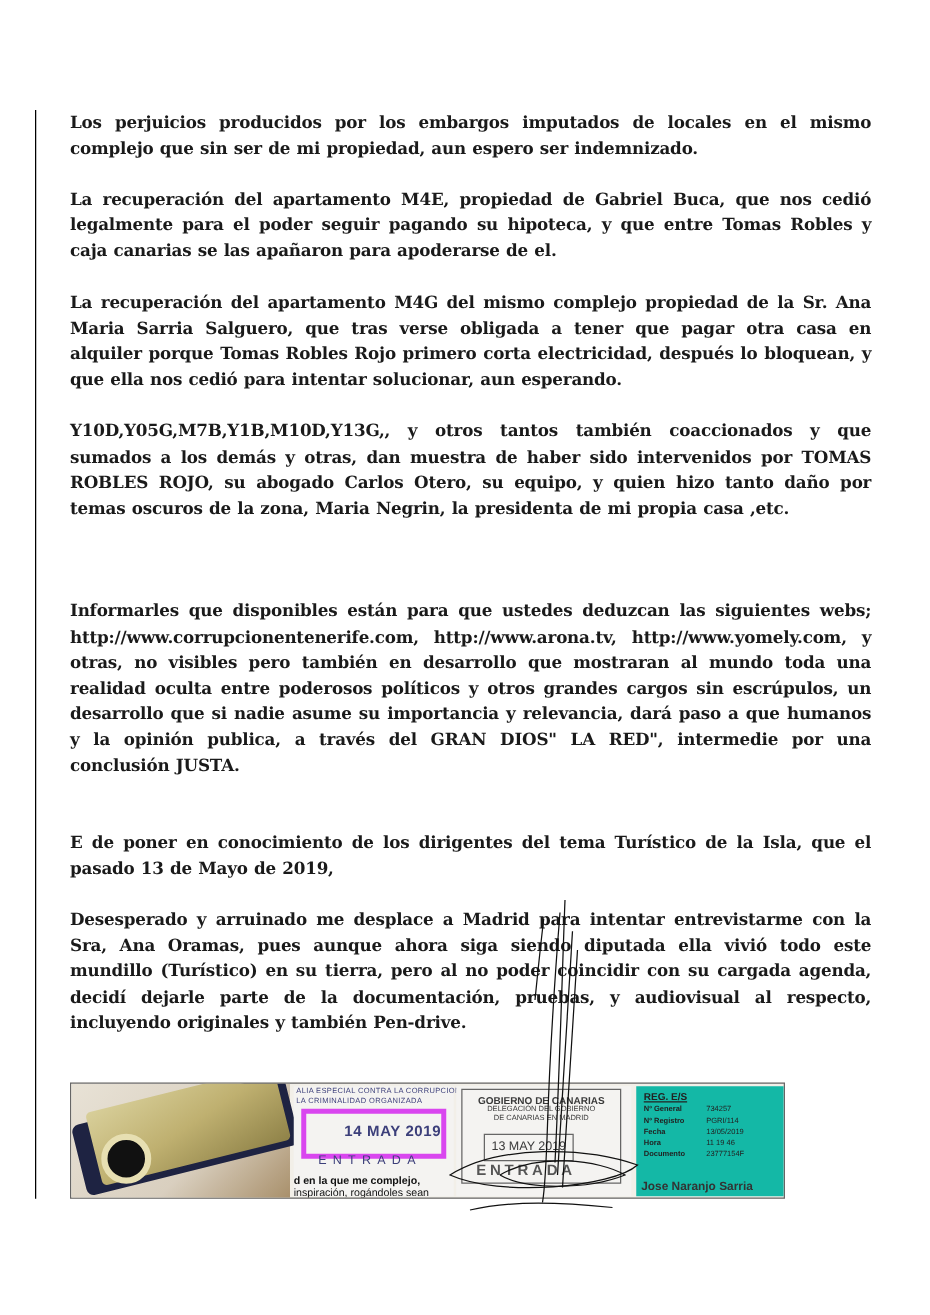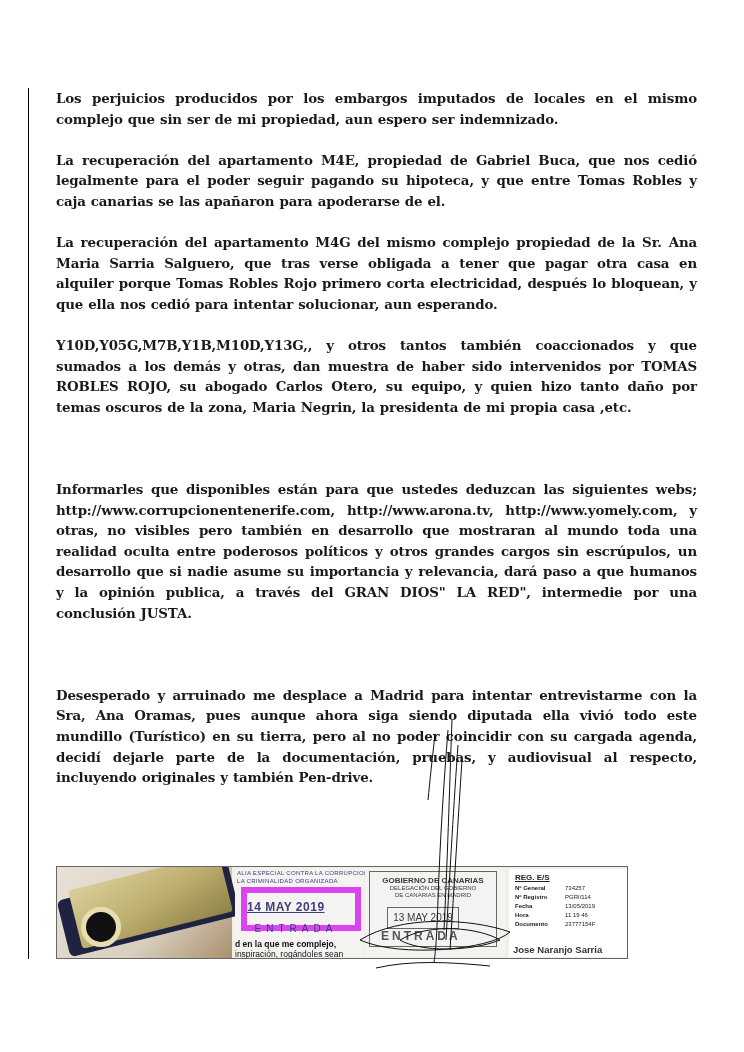--- a/index.html
+++ b/index.html
@@ -12,31 +12,31 @@
   .gap2 { height: 41px; }
   .photo { position: absolute; left: 56px; top: 866px; width: 572px; height: 93px; background: #f2efe8; overflow: hidden; border: 1px solid #666; box-sizing: border-box; }
   .usb-area { position: absolute; left: 0; top: 0; width: 175px; height: 93px;
       background: linear-gradient(135deg, #e8e2d6 0%, #d9cfbf 60%, #a88f6a 100%); }
   .usb-body { position: absolute; left: 4px; top: 12px; width: 175px; height: 58px; background: #1e2342; transform: rotate(-14deg); border-radius: 6px; }
   .usb-cap { position: absolute; left: 16px; top: 4px; width: 155px; height: 60px; transform: rotate(-14deg);
       background: linear-gradient(160deg, #d8cf9a 0%, #bfb070 50%, #8f8248 100%); border-radius: 4px; }
   .usb-hole { position: absolute; left: 24px; top: 40px; width: 40px; height: 40px; border-radius: 50%; background: #111; border: 5px solid #e7dfb2; box-sizing: border-box; }
   .stamp1 { position: absolute; left: 178px; top: 2px; width: 128px; height: 88px; background: #f4f3f1; font-family: "Liberation Sans", sans-serif; color: #3c3f7a; }
   .stamp1 .hdr { font-size: 6px; letter-spacing: 0.3px; line-height: 8px; padding-left: 2px; white-space: nowrap; }
-  .stamp1 .datebox { position: absolute; left: 6px; top: 18px; width: 108px; height: 32px; border: 6px solid #d946ef; text-align: left; font-size: 12px; line-height: 28px; font-weight: bold; letter-spacing: 0.5px; text-decoration: underline; }
+  .stamp1 .datebox { position: absolute; left: 6px; top: 18px; width: 108px; height: 32px; border: 4px solid #d946ef; text-align: right; font-size: 12px; line-height: 28px; font-weight: bold; letter-spacing: 0.5px; }
   .stamp1 .entrada { position: absolute; left: 6px; top: 54px; width: 110px; text-align: center; font-size: 10px; letter-spacing: 5px; }
   .stamp1 .frag { position: absolute; left: 0; top: 70px; font-size: 8.5px; color: #111; white-space: nowrap; line-height: 10px; font-weight: bold; }
   .stamp1 .frag2 { position: absolute; left: 0; top: 80px; font-size: 8.5px; color: #111; white-space: nowrap; line-height: 10px; }
   .stamp2 { position: absolute; left: 308px; top: 2px; width: 140px; height: 88px; background: #f4f3f1; font-family: "Liberation Sans", sans-serif; color: #3a3a3a; }
   .stamp2 .box { position: absolute; left: 4px; top: 2px; width: 126px; height: 74px; border: 1px solid #666; }
   .stamp2 .l1 { text-align: center; font-size: 8px; font-weight: bold; margin-top: 4px; white-space: nowrap; }
   .stamp2 .l2 { text-align: center; font-size: 6px; line-height: 7px; white-space: nowrap; }
   .stamp2 .datebox { position: absolute; left: 22px; top: 38px; width: 70px; height: 20px; border: 1px solid #666; text-align: center; font-size: 10px; line-height: 20px; }
   .stamp2 .entrada { position: absolute; left: 16px; top: 60px; font-size: 12px; font-weight: bold; letter-spacing: 3px; color: #555; }
-  .reg { position: absolute; left: 452px; top: 2px; width: 118px; height: 88px; background: #ffffff; font-family: "Liberation Sans", sans-serif; color: #222; }
+  .reg { position: absolute; left: 452px; top: 2px; width: 118px; height: 88px; background: #14b8a6; font-family: "Liberation Sans", sans-serif; color: #222; }
   .reg .title { font-size: 8px; font-weight: bold; margin: 4px 0 2px 6px; text-decoration: underline; }
   .reg .row { display: flex; font-size: 6px; line-height: 9px; padding-left: 6px; }
   .reg .row .k { width: 50px; font-weight: bold; }
   .reg .name { position: absolute; left: 4px; bottom: 2px; font-size: 9.5px; font-weight: bold; color: #333; white-space: nowrap; }
   .signature { position: absolute; left: 340px; top: 700px; width: 180px; height: 280px; pointer-events: none; }
 </style>
 </head>
 <body>
 
 <div class="margin-line"></div>
@@ -46,20 +46,21 @@
   <div class="gap1"></div>
   <p class="para">La recuperación del apartamento M4E, propiedad de Gabriel Buca, que nos cedió legalmente para el poder seguir pagando su hipoteca, y que entre Tomas Robles y caja canarias se las apañaron para apoderarse de el.</p>
   <div class="gap1"></div>
   <p class="para">La recuperación del apartamento M4G del mismo complejo propiedad de la Sr. Ana Maria Sarria Salguero, que tras verse obligada a tener que pagar otra casa en alquiler porque Tomas Robles Rojo primero corta electricidad, después lo bloquean, y que ella nos cedió para intentar solucionar, aun esperando.</p>
   <div class="gap1"></div>
   <p class="para">Y10D,Y05G,M7B,Y1B,M10D,Y13G,, y otros tantos también coaccionados y que sumados a los demás y otras, dan muestra de haber sido intervenidos por TOMAS ROBLES ROJO, su abogado Carlos Otero, su equipo, y quien hizo tanto daño por temas oscuros de la zona, Maria Negrin, la presidenta de mi propia casa ,etc.</p>
   <div class="gap1"></div>
   <div class="gap2"></div>
   <p class="para">Informarles que disponibles están para que ustedes deduzcan las siguientes webs; http://www.corrupcionentenerife.com, http://www.arona.tv, http://www.yomely.com, y otras, no visibles pero también en desarrollo que mostraran al mundo toda una realidad oculta entre poderosos políticos y otros grandes cargos sin escrúpulos, un desarrollo que si nadie asume su importancia y relevancia, dará paso a que humanos y la opinión publica, a través del GRAN DIOS" LA RED", intermedie por una conclusión JUSTA.</p>
   <div class="gap2"></div>
+  <p class="para">E de poner en conocimiento de los dirigentes del tema Turístico de la Isla, que el pasado 13 de Mayo de 2019,</p>
   <div class="gap1"></div>
   <p class="para">Desesperado y arruinado me desplace a Madrid para intentar entrevistarme con la Sra, Ana Oramas, pues aunque ahora siga siendo diputada ella vivió todo este mundillo (Turístico) en su tierra, pero al no poder coincidir con su cargada agenda, decidí dejarle parte de la documentación, pruebas, y audiovisual al respecto, incluyendo originales y también Pen-drive.</p>
 </div>
 
 <div class="photo">
   <div class="usb-area">
     <div class="usb-body"></div>
     <div class="usb-cap"></div>
     <div class="usb-hole"></div>
   </div>

